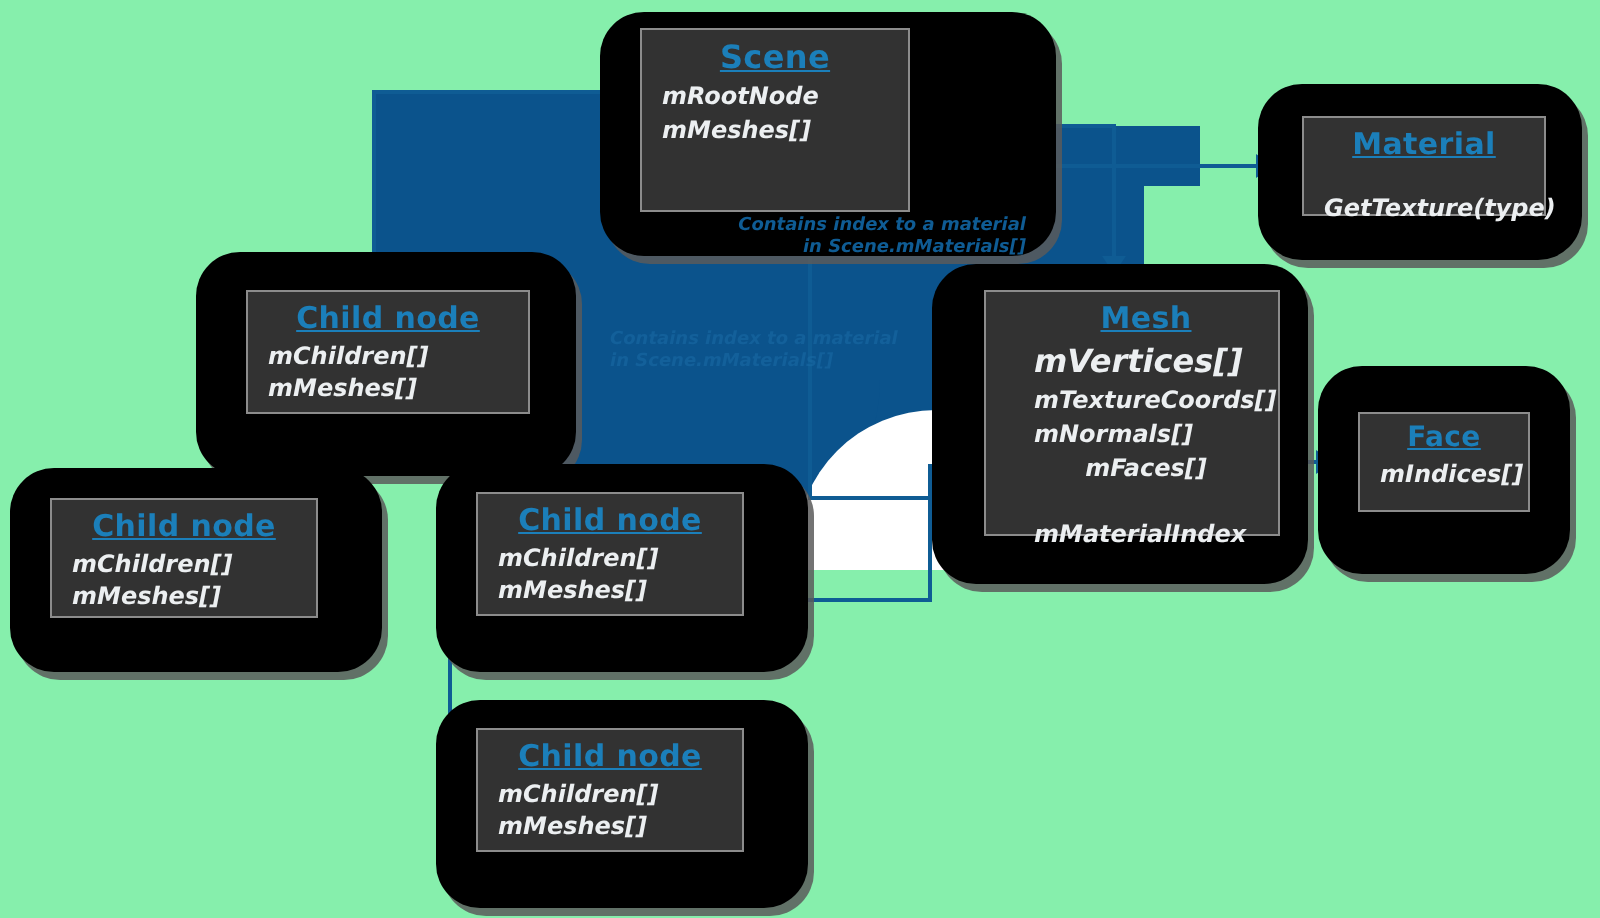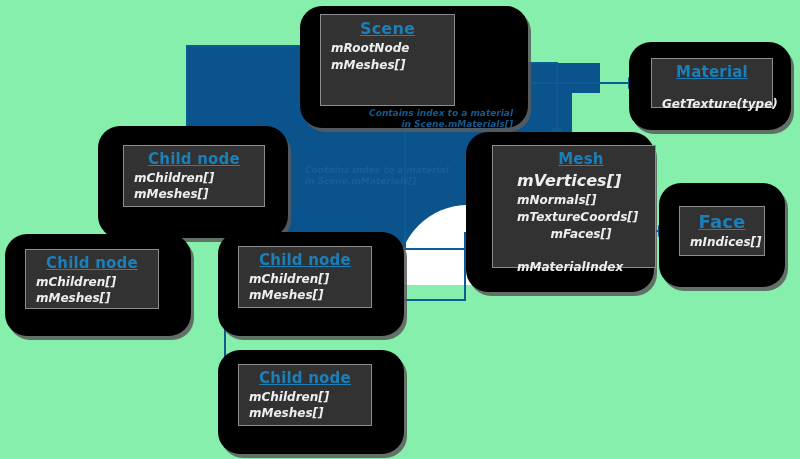--- a/index.html
+++ b/index.html
@@ -107,32 +107,32 @@
   <div class="note ghost" style="left:305px;top:165px;width:200px;">Contains index to a material
 in Scene.mMaterials[]</div>
 
   <div class="pod shadow" style="left:629px;top:42px;width:162px;height:88px;"></div>
   <div class="cbox" style="left:651px;top:58px;width:122px;height:50px;">
     <div class="ctitle" style="font-size:15px;">Material</div>
     <div class="cmember" style="font-size:12px;margin-top:16px;text-align:center;">GetTexture(type)</div>
   </div>
 
   <div class="pod shadow" style="left:466px;top:132px;width:188px;height:160px;"></div>
-  <div class="cbox" style="left:492px;top:145px;width:164px;height:123px;padding-left:24px;">
+  <div class="cbox" style="left:492px;top:145px;width:148px;height:123px;padding-left:24px;">
     <div class="ctitle" style="font-size:15px;">Mesh</div>
     <div class="cmember" style="font-size:16px;margin-top:3px;">mVertices[]</div>
+    <div class="cmember" style="font-size:12px;margin-top:3px;">mTextureCoords[]</div>
     <div class="cmember" style="font-size:12px;margin-top:3px;">mNormals[]</div>
-    <div class="cmember" style="font-size:12px;margin-top:3px;">mTextureCoords[]</div>
     <div class="cmember" style="font-size:12px;margin-top:3px;text-align:center;">mFaces[]</div>
     <div class="cmember" style="font-size:12px;margin-top:19px;">mMaterialIndex</div>
   </div>
 
   <div class="pod shadow" style="left:659px;top:183px;width:126px;height:104px;"></div>
   <div class="cbox" style="left:679px;top:206px;width:86px;height:50px;">
-    <div class="ctitle" style="font-size:18px;text-decoration:underline;">Face</div>
+    <div class="ctitle" style="font-size:14px;text-decoration:underline;">Face</div>
     <div class="cmember" style="font-size:12px;margin-top:3px;text-align:center;">mIndices[]</div>
   </div>
 
   <div class="pod shadow" style="left:98px;top:126px;width:190px;height:112px;"></div>
   <div class="cbox" style="left:123px;top:145px;width:142px;height:62px;">
     <div class="ctitle" style="font-size:15px;">Child node</div>
     <div class="cmember" style="font-size:12px;margin-top:3px;">mChildren[]</div>
     <div class="cmember" style="font-size:12px;margin-top:2px;">mMeshes[]</div>
   </div>
 

